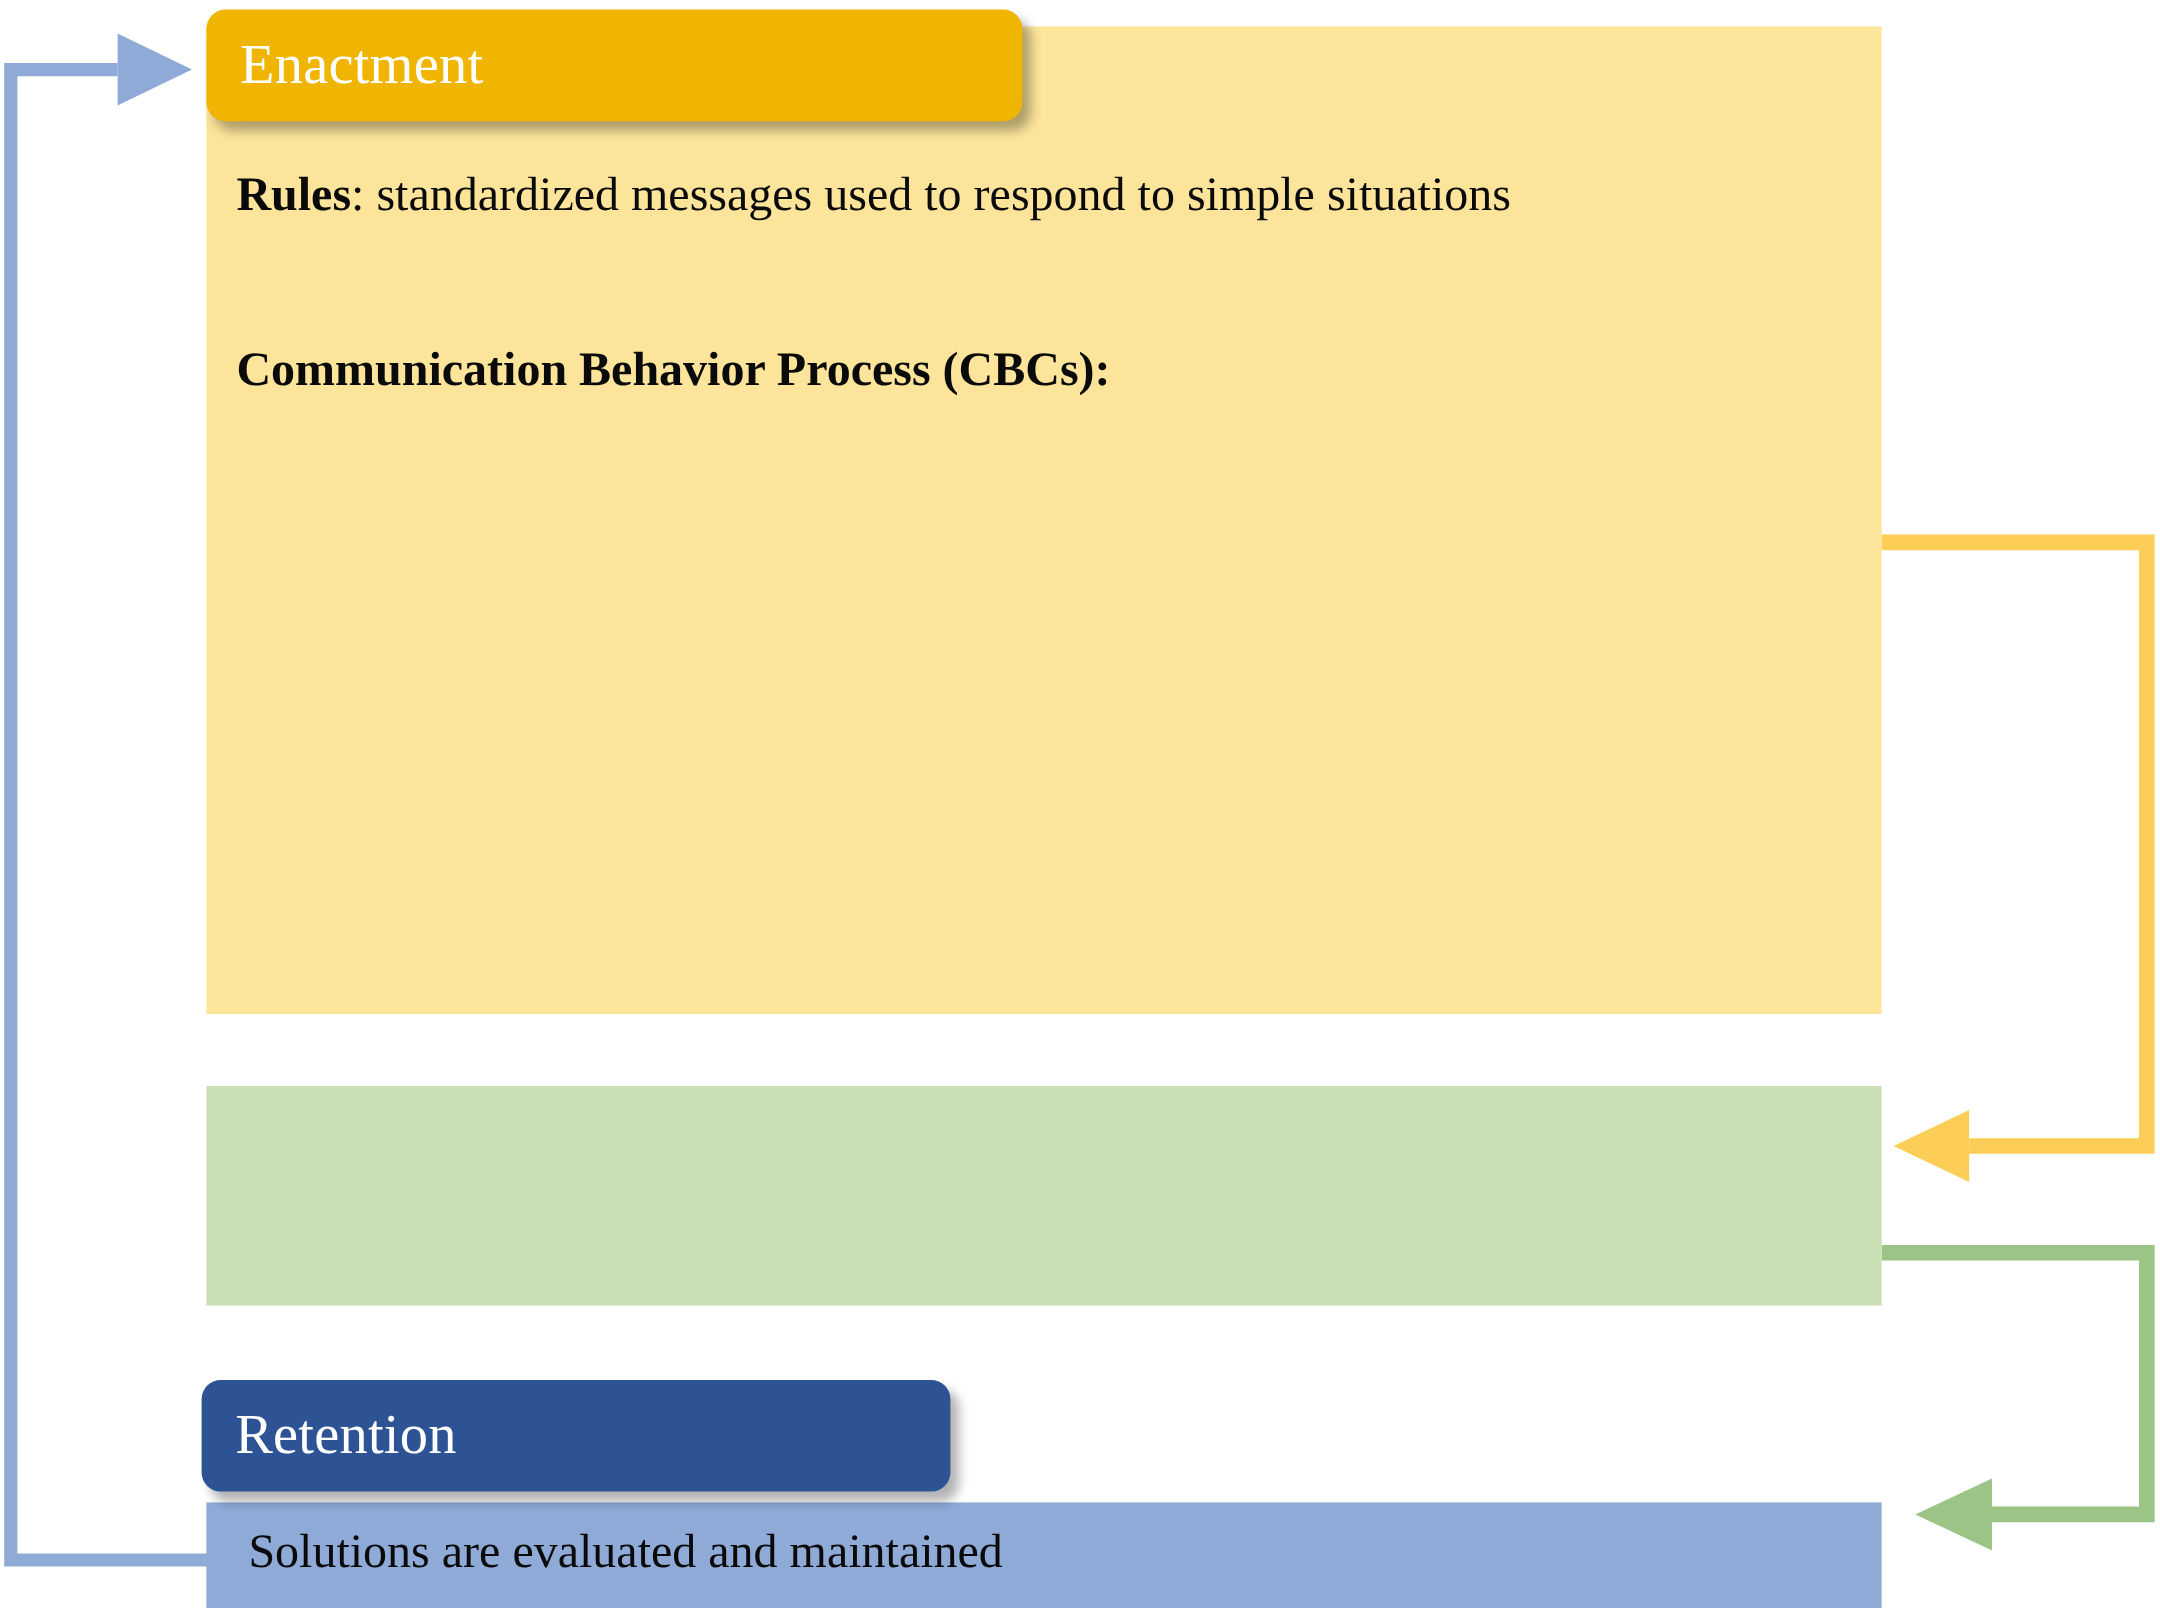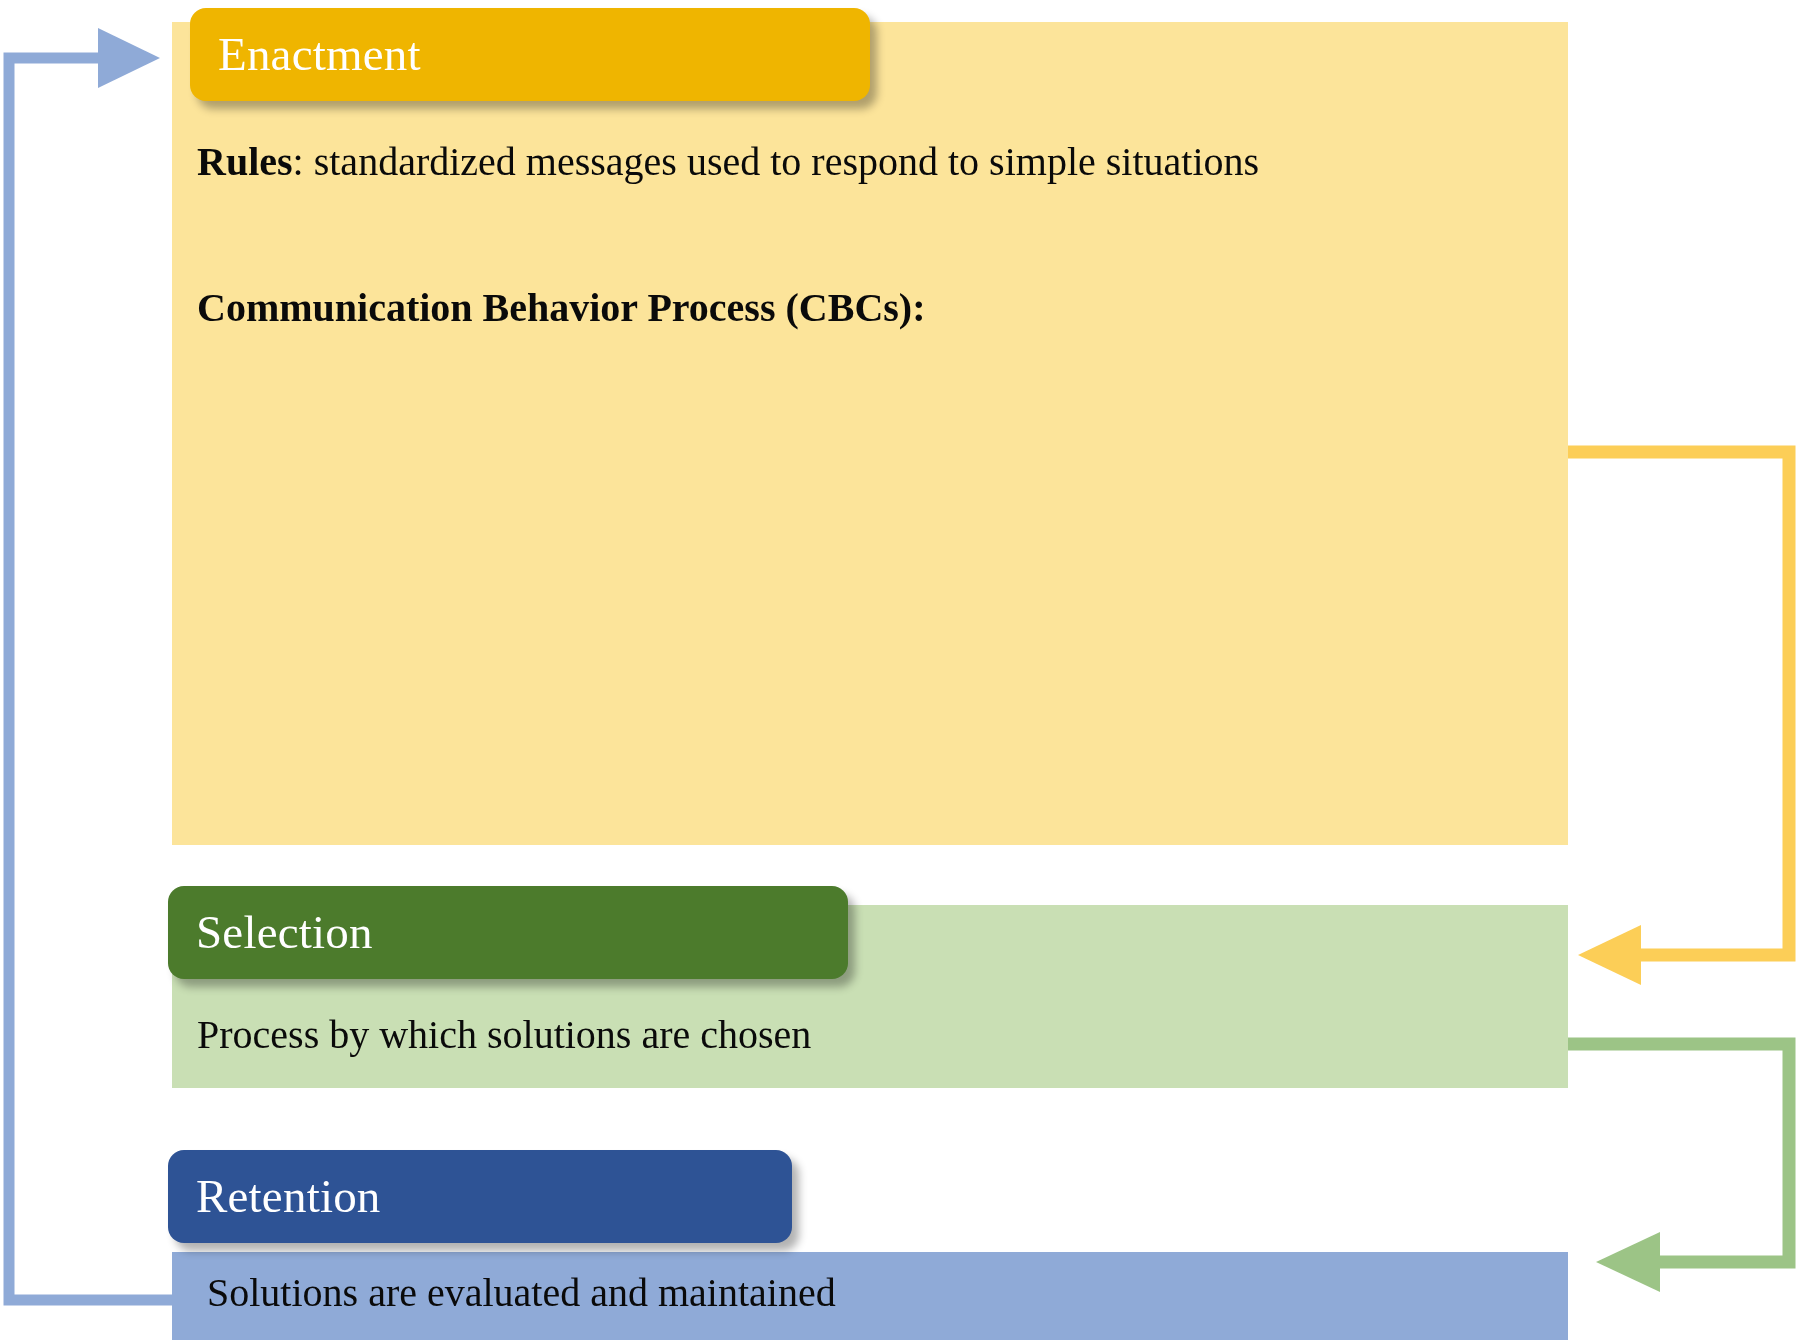--- a/index.html
+++ b/index.html
@@ -74,21 +74,20 @@
     letter-spacing: 0.2px;
     box-shadow: 7px 8px 9px rgba(0,0,0,0.30);
   }
 
   .chip-enactment {
     left: 172px;
     top: 8px;
     width: 680px;
     height: 93px;
     background: #EFB500;
-    margin-left: 18px;
   }
   .chip-selection {
     left: 168px;
     top: 886px;
     width: 680px;
     height: 93px;
     background: #4C7B2C;
   }
   .chip-retention {
     left: 168px;
@@ -163,25 +162,21 @@
   <div class="body-text text-enactment">
     <p class="para"><span class="lead">Rules</span><span>: standardized messages used to respond to simple situations</span></p>
 
     <div class="para-gap"></div>
 
     <p class="para"><span class="lead">Communication Behavior Process (CBCs):</span><br></p>
   </div>
 
   <div class="panel panel-selection"></div>
 
-  <div class="header-chip chip-selection">Selection</div>
 
-  <div class="body-text text-selection">
-    <p class="para">Process by which solutions are chosen</p>
-  </div>
 
   <div class="panel panel-retention"></div>
 
   <div class="header-chip chip-retention">Retention</div>
 
   <div class="body-text text-retention">
     <p class="para">Solutions are evaluated and maintained</p>
   </div>
 
 </div>

